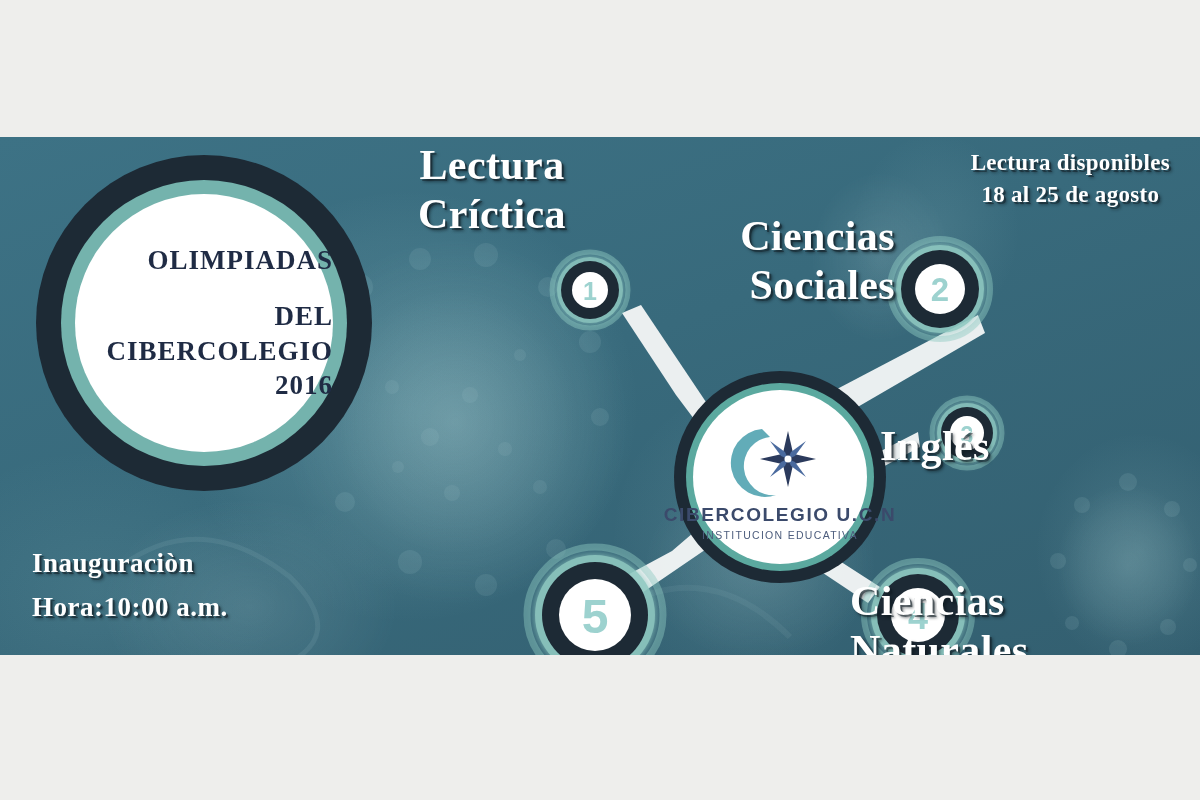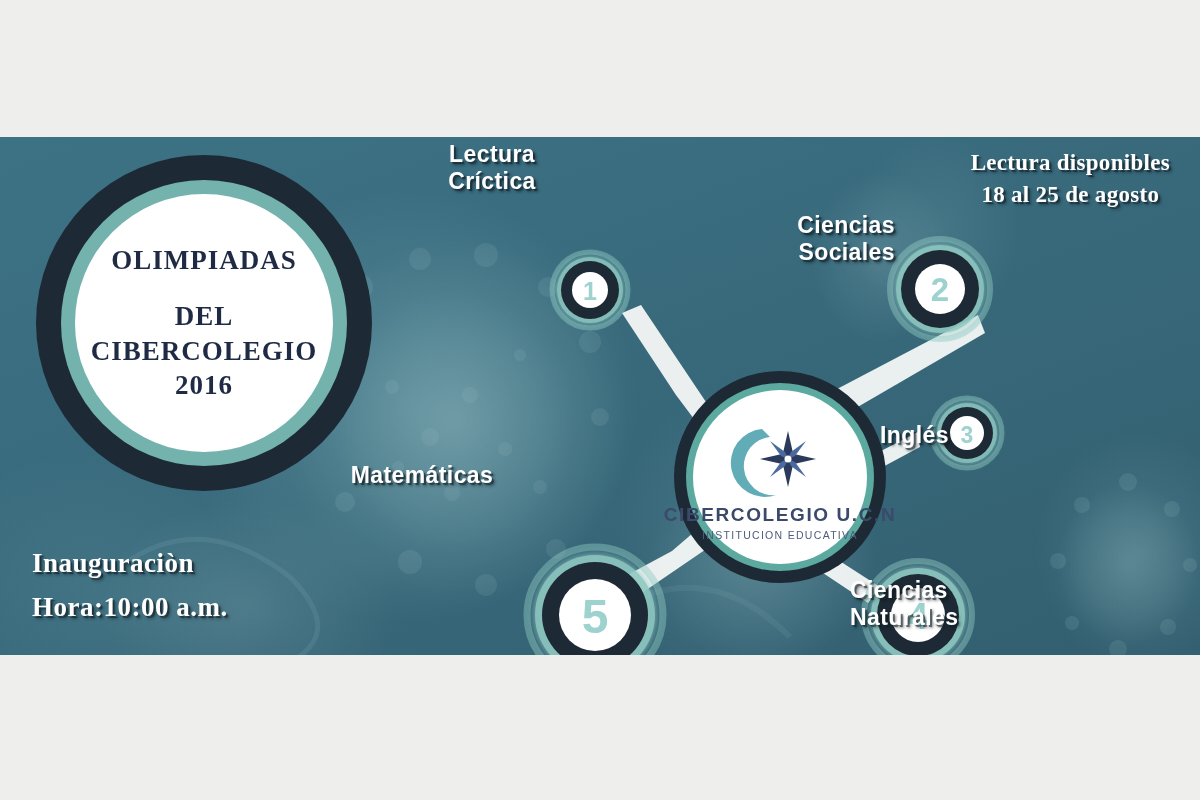--- a/index.html
+++ b/index.html
@@ -58,21 +58,21 @@
     width: 286px; height: 286px;
     border-radius: 50%;
     background: #74b3ad;
     display: flex; align-items: center; justify-content: center;
   }
   #emblem-face {
     width: 258px; height: 258px;
     border-radius: 50%;
     background: #ffffff;
     display: flex; flex-direction: column;
-    align-items: center; justify-content: center;
+    align-items: flex-end; justify-content: center;
     text-align: center;
   }
   #emblem-face span {
     display: block;
     color: #1f2b44;
     font-family: "Liberation Serif", serif;
     font-weight: bold;
     letter-spacing: 1px;
     line-height: 1.28;
   }
@@ -102,23 +102,23 @@
     font-size: 23px;
     line-height: 1.38;
     text-align: center;
     letter-spacing: .3px;
   }
 
   
   .node-label {
     position: absolute;
     color: #ffffff;
-    font-family: Liberation Sans, sans-serif;
+    font-family: Liberation Serif, serif;
     font-weight: bold;
-    font-size: 23px;
+    font-size: 42px;
     line-height: 1.16;
     letter-spacing: .4px;
     text-shadow: 2px 2px 0 rgba(20,32,40,.55), 3px 3px 3px rgba(10,20,26,.5);
     white-space: pre-line;
   }
   #label-1 { left: 362px; top:  4px;  text-align: center; width: 260px; }
   #label-2 { left: 620px; top: 75px;  text-align: right;  width: 275px; }
   #label-3 { left: 880px; top: 285px; text-align: left;   width: 240px; }
   #label-4 { left: 850px; top: 440px; text-align: left;   width: 300px; }
   #label-5 { left: 262px; top: 325px; text-align: center; width: 320px; }
@@ -303,16 +303,15 @@
       </g>
     </svg>
 
     <div id="label-1" class="node-label">Lectura
 Críctica</div>
     <div id="label-2" class="node-label">Ciencias
 Sociales</div>
     <div id="label-3" class="node-label">Inglés</div>
     <div id="label-4" class="node-label">Ciencias
 Naturales</div>
-    <div id="label-5" class="node-label">Matemáticas</div>
 
   </div>
 </div>
 
 </body></html>

